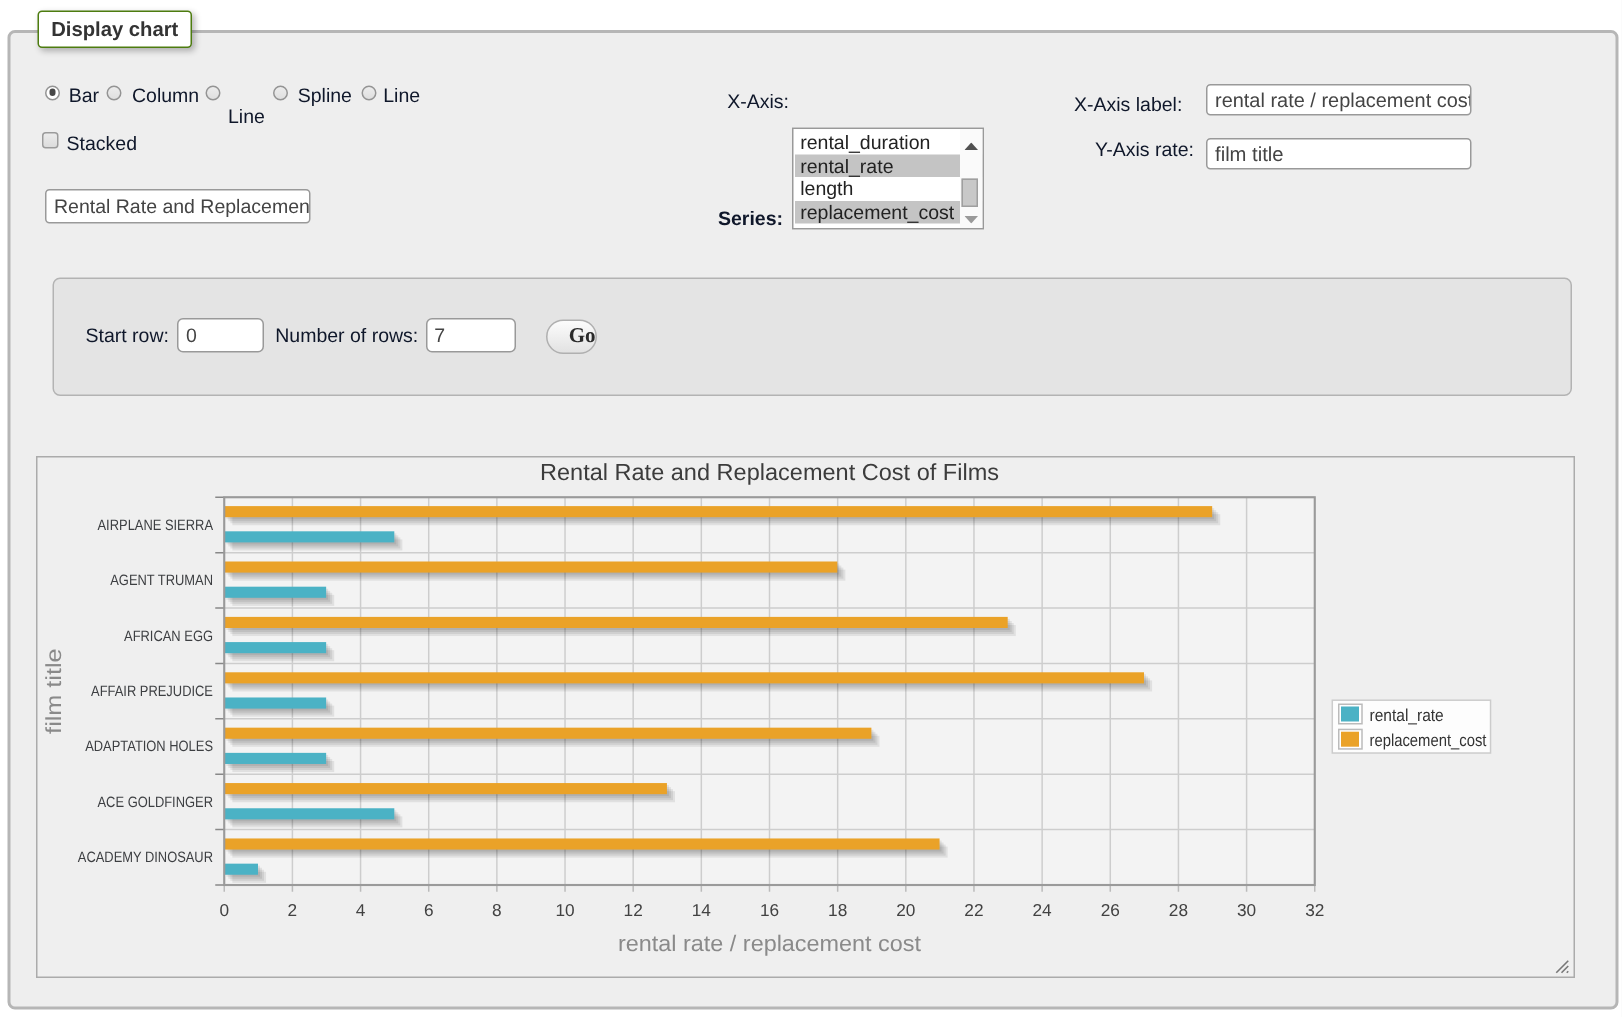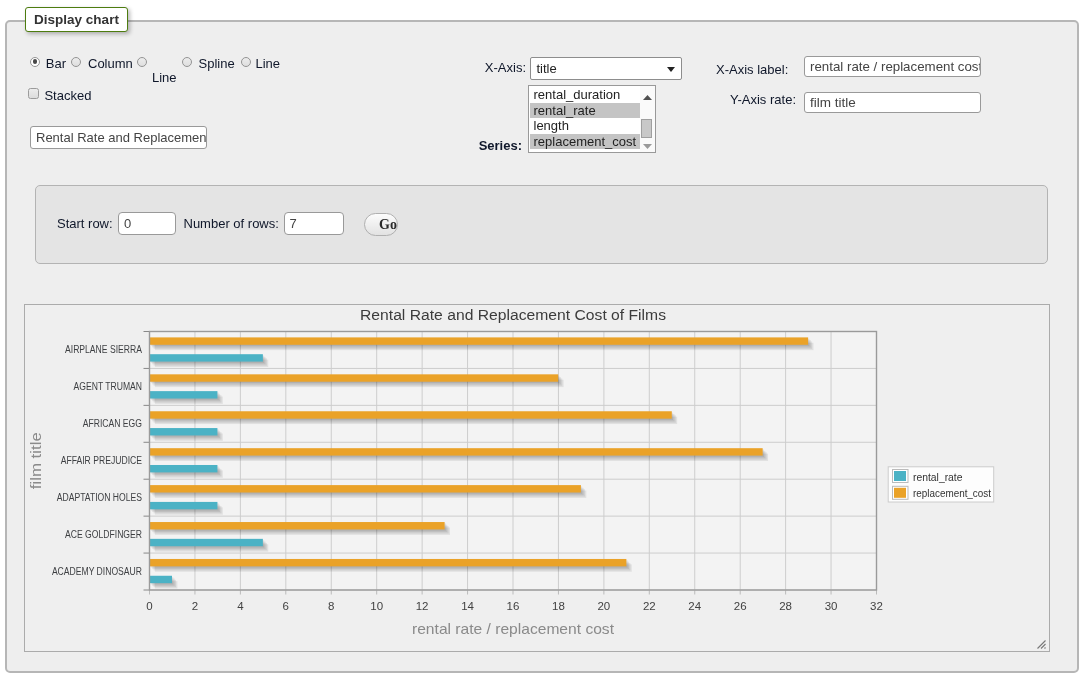--- a/index.html
+++ b/index.html
@@ -40,27 +40,20 @@
   <span class="lbl" style="left:198.5px; top:56px;">Spline</span>
   <span class="radio" style="left:241px; top:56.6px;"></span>
   <span class="lbl" style="left:255.5px; top:56px;">Line</span>
 
   <span class="check" style="left:28.2px; top:88.2px;"></span>
   <span class="lbl" style="left:44.4px; top:87.5px;">Stacked</span>
 
   <div class="ti" style="left:30px; top:125.5px; width:177px; height:23px; line-height:21px; font-size:13px;">Rental Rate and Replacement Cost</div>
 
   <span class="lbl" style="left:447px; top:59.5px; width:79px; text-align:right;">X-Axis:</span>
-  <div class="abs" style="left:529.5px; top:56.5px; width:152.5px; height:23.5px; box-sizing:border-box;
-       background:#fff; border:1px solid #8d8d8d; border-radius:2px;">
-     <span style="position:absolute; left:6px; top:3px; font-size:13px; color:#222;">title</span>
-     <svg width="8" height="5" style="position:absolute; right:6px; top:9.5px;">
-        <polygon points="0,0 8,0 4,5" fill="#222"></polygon>
-      </svg>
-  </div>
 
   <span class="lbl" style="left:443px; top:137.5px; width:79px; text-align:right;font-weight:bold;">Series:</span>
   <div class="abs" style="left:527.5px; top:84.5px; width:128px; height:68.5px; box-sizing:border-box;
        background:#fff; border:1px solid #999; overflow:hidden;">
      <div style="position:absolute; left:1px; top:1.5px; width:131px; height:15.5px; font-size:13px; color:#222; padding-left:4px; box-sizing:border-box;">rental_duration</div>
      <div style="position:absolute; left:1px; top:17px; width:131px; height:15.5px; font-size:13px; color:#222; padding-left:4px; box-sizing:border-box; background:#c4c4c4;">rental_rate</div>
      <div style="position:absolute; left:1px; top:32.5px; width:131px; height:15.5px; font-size:13px; color:#222; padding-left:4px; box-sizing:border-box;">length</div>
      <div style="position:absolute; left:1px; top:48px; width:131px; height:15.5px; font-size:13px; color:#222; padding-left:4px; box-sizing:border-box; background:#c4c4c4;">replacement_cost</div>
 
      <div style="position:absolute; right:0; top:0; width:15px; height:66.5px; background:#fafafa;">

